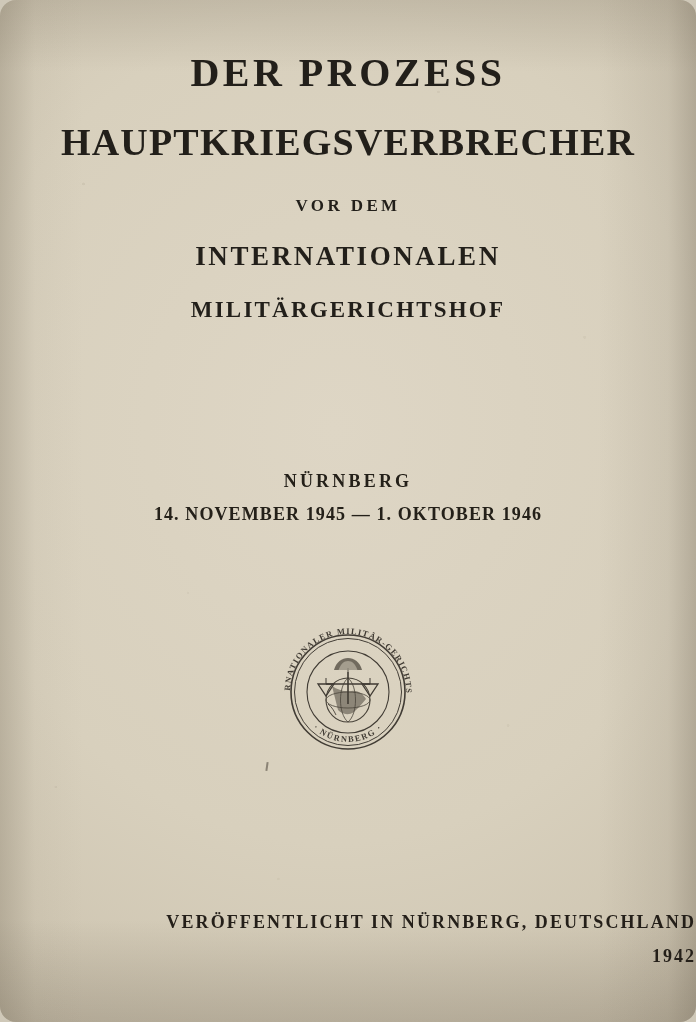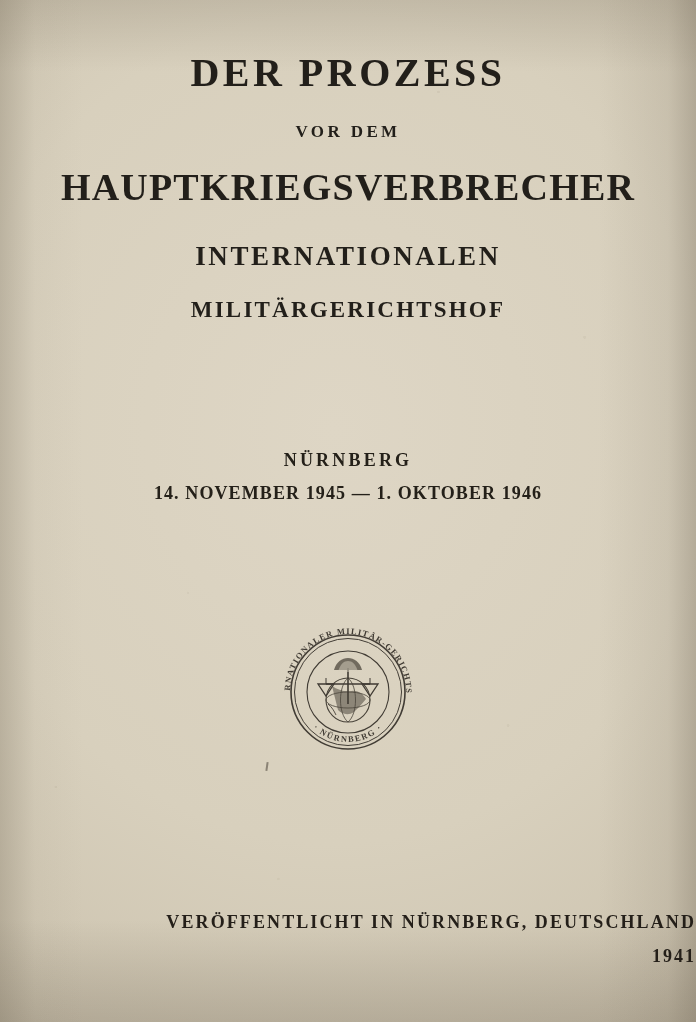--- a/index.html
+++ b/index.html
@@ -15,20 +15,21 @@
   }
 
   
   .page {
     position: relative;
     width: 696px;
     height: 1022px;
     background:
       radial-gradient(ellipse 120% 90% at 48% 42%, #ded6c5 0%, #d8d0bd 45%, #cdc4b0 72%, #bfb6a1 90%, #b0a794 100%);
     overflow: hidden;
+    border-radius: 16px;
   }
   .page::after {
     content: "";
     position: absolute;
     inset: 0;
     pointer-events: none;
     background:
       linear-gradient(90deg, rgba(120,110,92,0.30) 0%, rgba(120,110,92,0.05) 5%, rgba(0,0,0,0) 12%, rgba(0,0,0,0) 86%, rgba(110,100,84,0.12) 96%, rgba(110,100,84,0.34) 100%),
       linear-gradient(180deg, rgba(120,110,92,0.22) 0%, rgba(0,0,0,0) 7%, rgba(0,0,0,0) 90%, rgba(110,100,84,0.28) 100%);
   }
@@ -102,21 +103,21 @@
   .l6 {
     font-size: 23px;
     letter-spacing: 2.2px;
     margin-bottom: 0;
   }
 
   .place-block {
     position: absolute;
     left: 0;
     right: 0;
-    top: 450px;
+    top: 471px;
   }
   .city {
     font-size: 18px;
     letter-spacing: 3.2px;
     font-weight: 700;
     text-transform: uppercase;
     color: #242019;
     margin-bottom: 12px;
   }
   .dates {
@@ -178,22 +179,22 @@
 </head>
 <body>
 
 <div class="page">
   <div class="speckle"></div>
 
   <div class="content">
 
     <div class="title-block">
       <div class="line l1">DER PROZESS</div>
+      <div class="line l3">HAUPTKRIEGSVERBRECHER</div>
       <div class="line l4">VOR DEM</div>
-      <div class="line l3">HAUPTKRIEGSVERBRECHER</div>
       <div class="line l5">INTERNATIONALEN</div>
       <div class="line l6">MILITÄRGERICHTSHOF</div>
     </div>
 
     <div class="place-block">
       <div class="city">NÜRNBERG</div>
       <div class="dates">14. NOVEMBER 1945 — 1. OKTOBER 1946</div>
     </div>
 
     <div class="seal-wrap">
@@ -229,17 +230,17 @@
 
         <path d="M66,58 C68,50 74,46 80,46 C86,46 92,50 94,58" fill="#3a342b" opacity="0.75"></path>
         <path d="M70,60 C72,52 76,49 80,49 C84,49 88,52 90,60" fill="#d8d0bd" opacity="0.5"></path>
       </svg>
     </div>
 
     <div class="tiny-mark"></div>
 
     <div class="imprint">
       <div class="publisher">VERÖFFENTLICHT IN NÜRNBERG, DEUTSCHLAND</div>
-      <div class="year">1941</div>
+      <div class="year">1942</div>
     </div>
 
   </div>
 </div>
 
 </body></html>

